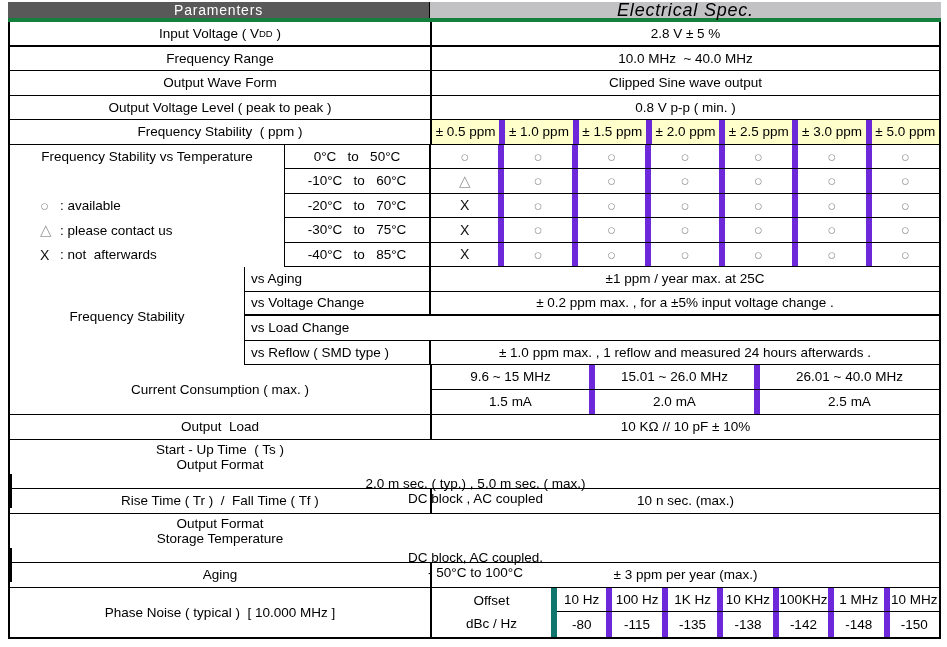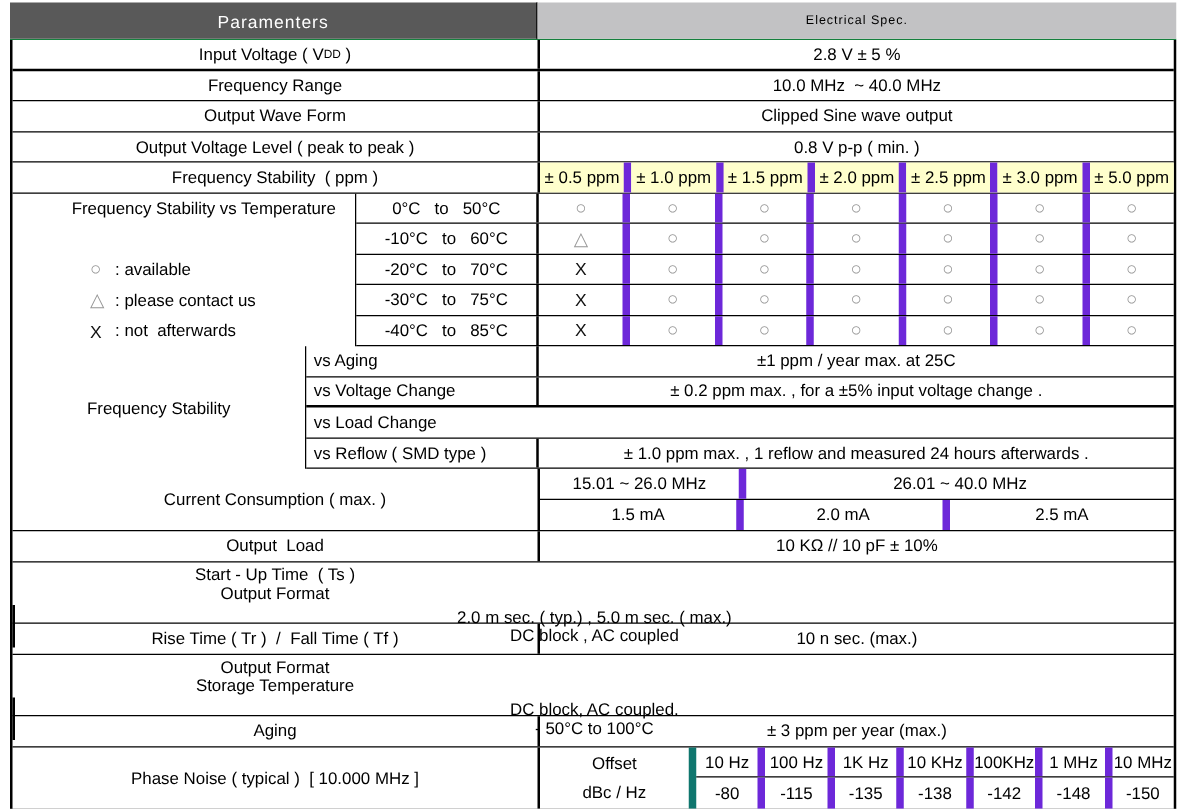--- a/index.html
+++ b/index.html
@@ -5,30 +5,30 @@
   * { box-sizing: border-box; margin: 0; padding: 0; }
   html, body { background: #ffffff; }
   body {
     width: 947px; height: 647px; position: relative; overflow: hidden;
     font-family: "Liberation Sans", "DejaVu Sans", sans-serif;
     color: #000; font-size: 13.5px;
   }
   .tbl { position: absolute; left: 8px; top: 2px; width: 933px; }
 
   
-  .hdr { display: flex; height: 30px; border-bottom: 1px solid #15803d; }
+  .hdr { display: flex; height: 20px; border-bottom: 4px solid #15803d; }
   .hdr .hL {
     width: 422px; background: var(--header_dark, #595959); color: #fff;
     display: flex; align-items: center; justify-content: center;
     border-right: 1px solid #000; letter-spacing: 0.8px; font-size: 14px;
   }
   .hdr .hR {
     flex: 1; background: var(--header_light, #c2c2c4);
     display: flex; align-items: center; justify-content: center;
-    letter-spacing: 0.8px; font-size: 10px;
+    letter-spacing: 0.8px; font-size: 18px; font-style: italic;
   }
 
   
   .bd { border: 2px solid #000; border-top: none; }
 
   
   .r { display: flex; height: 24.5px; border-bottom: 1px solid #000; }
   .r.tall { height: 49.5px; flex-direction: column; }
   .r.thick { border-bottom-width: 2.5px; }
   .c { display: flex; align-items: center; justify-content: center; white-space: pre; }
@@ -38,21 +38,21 @@
   .f1 { flex: 1; }
   .br1 { border-right: 6px solid #6d28d9; }
   .bb1 { border-bottom: 1px solid #000; }
 
   
   .sec { display: flex; }
   .secRows { flex: 1; display: flex; flex-direction: column; }
 
   
   .sec.temp { height: 122.5px; }
-  .tempInfo { width: 275px; border-right: 1px solid #000; display: flex; flex-direction: column; padding-left: 32px; }
+  .tempInfo { width: 275px; border-right: 1px solid #000; display: flex; flex-direction: column; }
   .tempInfo .ttl { height: 24.5px; display: flex; align-items: center; justify-content: center; white-space: pre; }
   .tempInfo .sp { height: 24.5px; }
   .tempInfo .lg { height: 24.5px; display: flex; align-items: center; padding-left: 30px; white-space: pre; }
   .tRange { width: 144px; }
 
   
   .sec.fsg { height: 98px; }
   .fsgL { width: 235px; border-right: 1px solid #000; display: flex; align-items: center; justify-content: center; }
   .fsgSub { width: 184px; justify-content: flex-start; padding-left: 6px; }
 
@@ -210,20 +210,21 @@
           <div class="fsgSub c">vs Reflow ( SMD type )</div>
           <div class="R c">± 1.0 ppm max. , 1 reflow and measured 24 hours afterwards .</div>
         </div>
       </div>
     </div>
 
     <div class="sec" style="height:49px">
       <div class="L c">Current Consumption ( max. )</div>
       <div class="R col">
         <div class="bb1" style="display:flex;height:24.5px">
+          <div class="c cc1 br1">9.6 ~ 15 MHz</div>
           <div class="c cc2 br1">15.01 ~ 26.0 MHz</div>
           <div class="c f1">26.01 ~ 40.0 MHz</div>
         </div>
         <div style="display:flex;flex:1">
           <div class="c cc1 br1">1.5 mA</div>
           <div class="c cc2 br1">2.0 mA</div>
           <div class="c f1">2.5 mA</div>
         </div>
       </div>
     </div>

